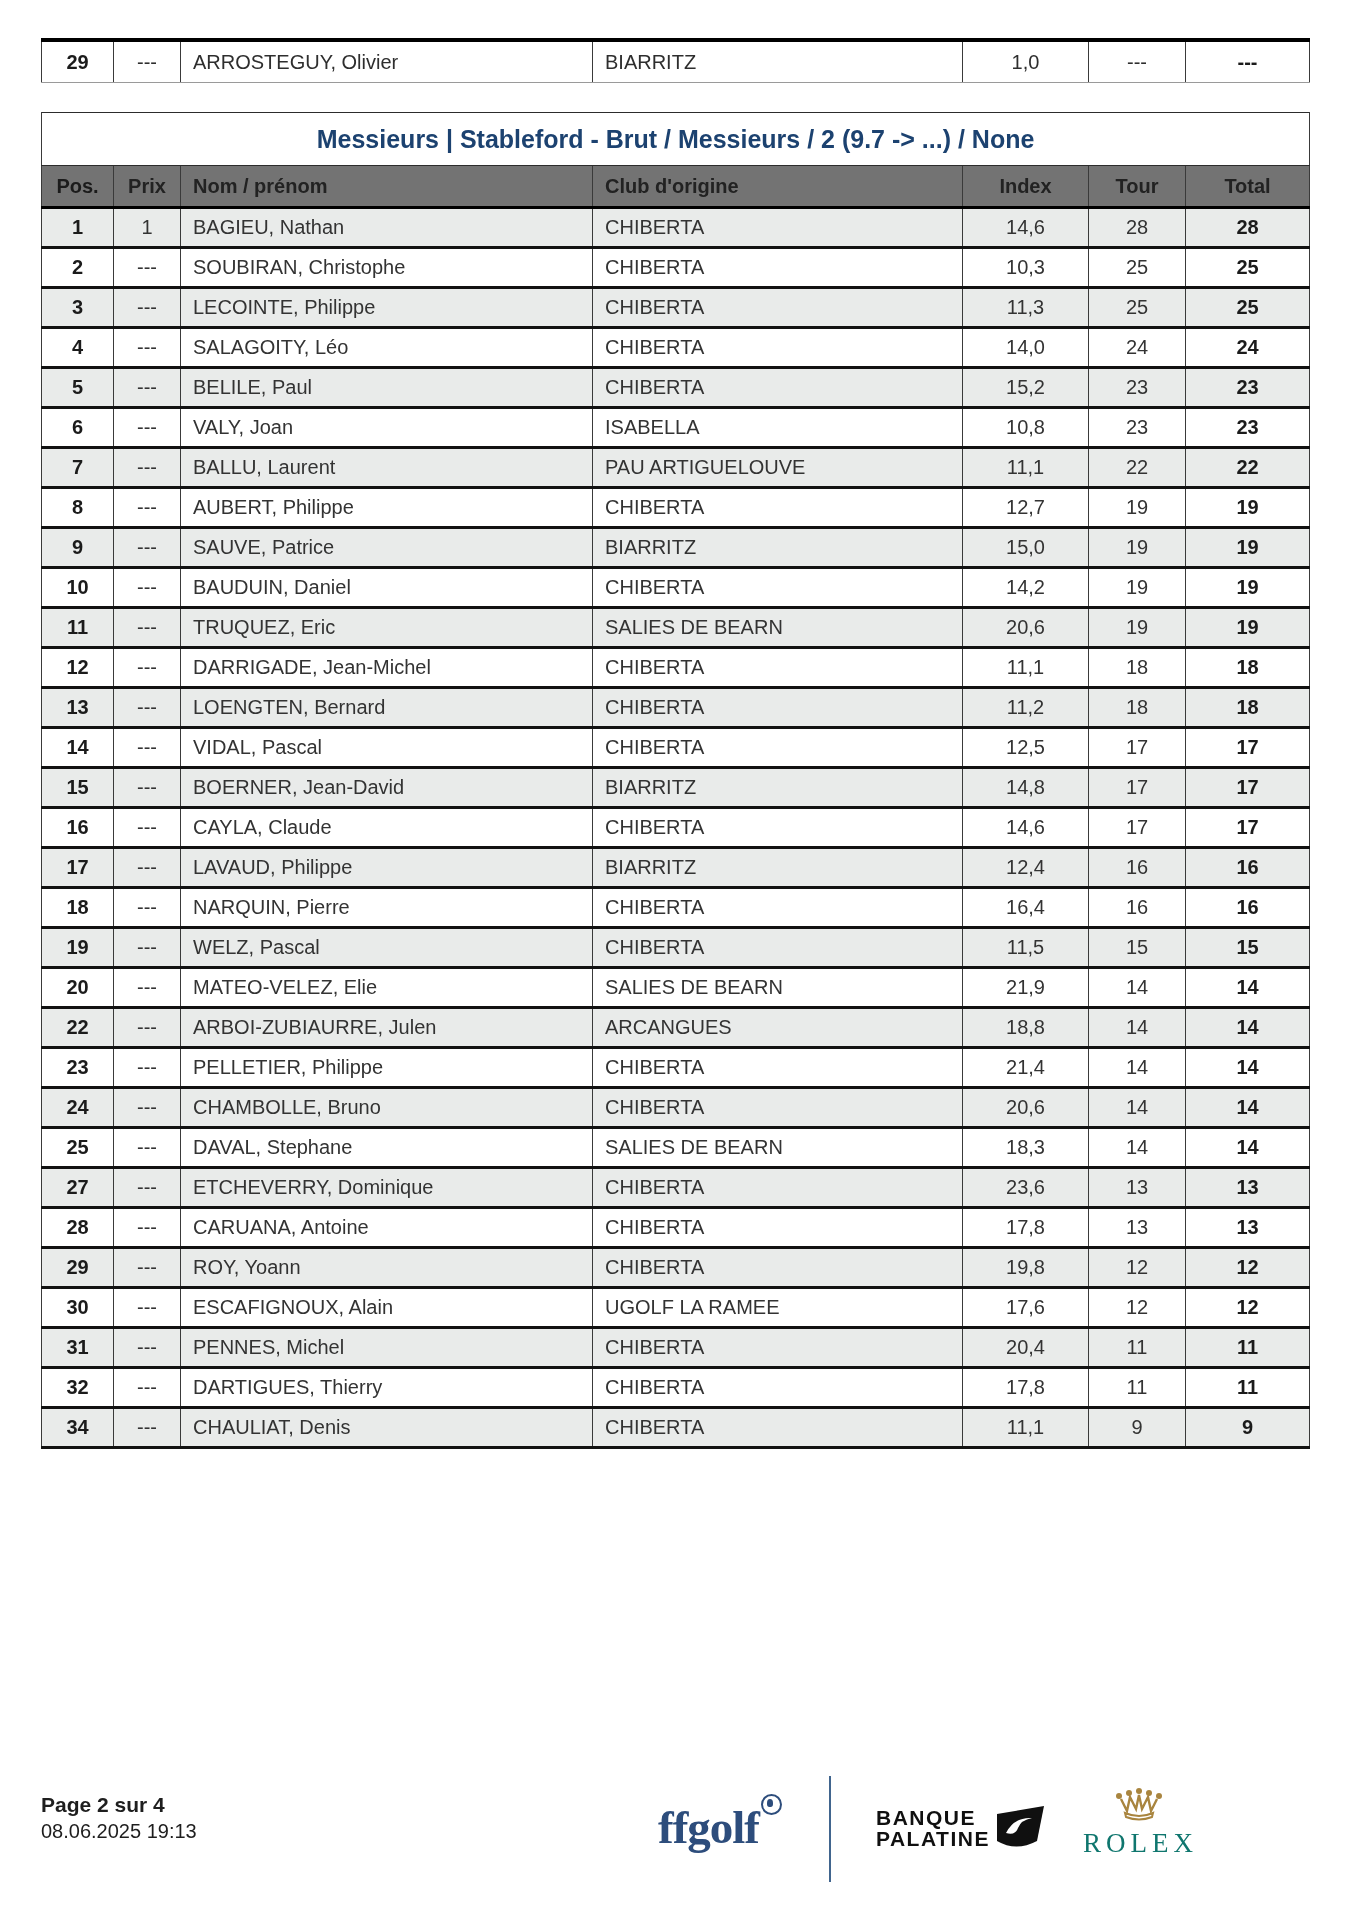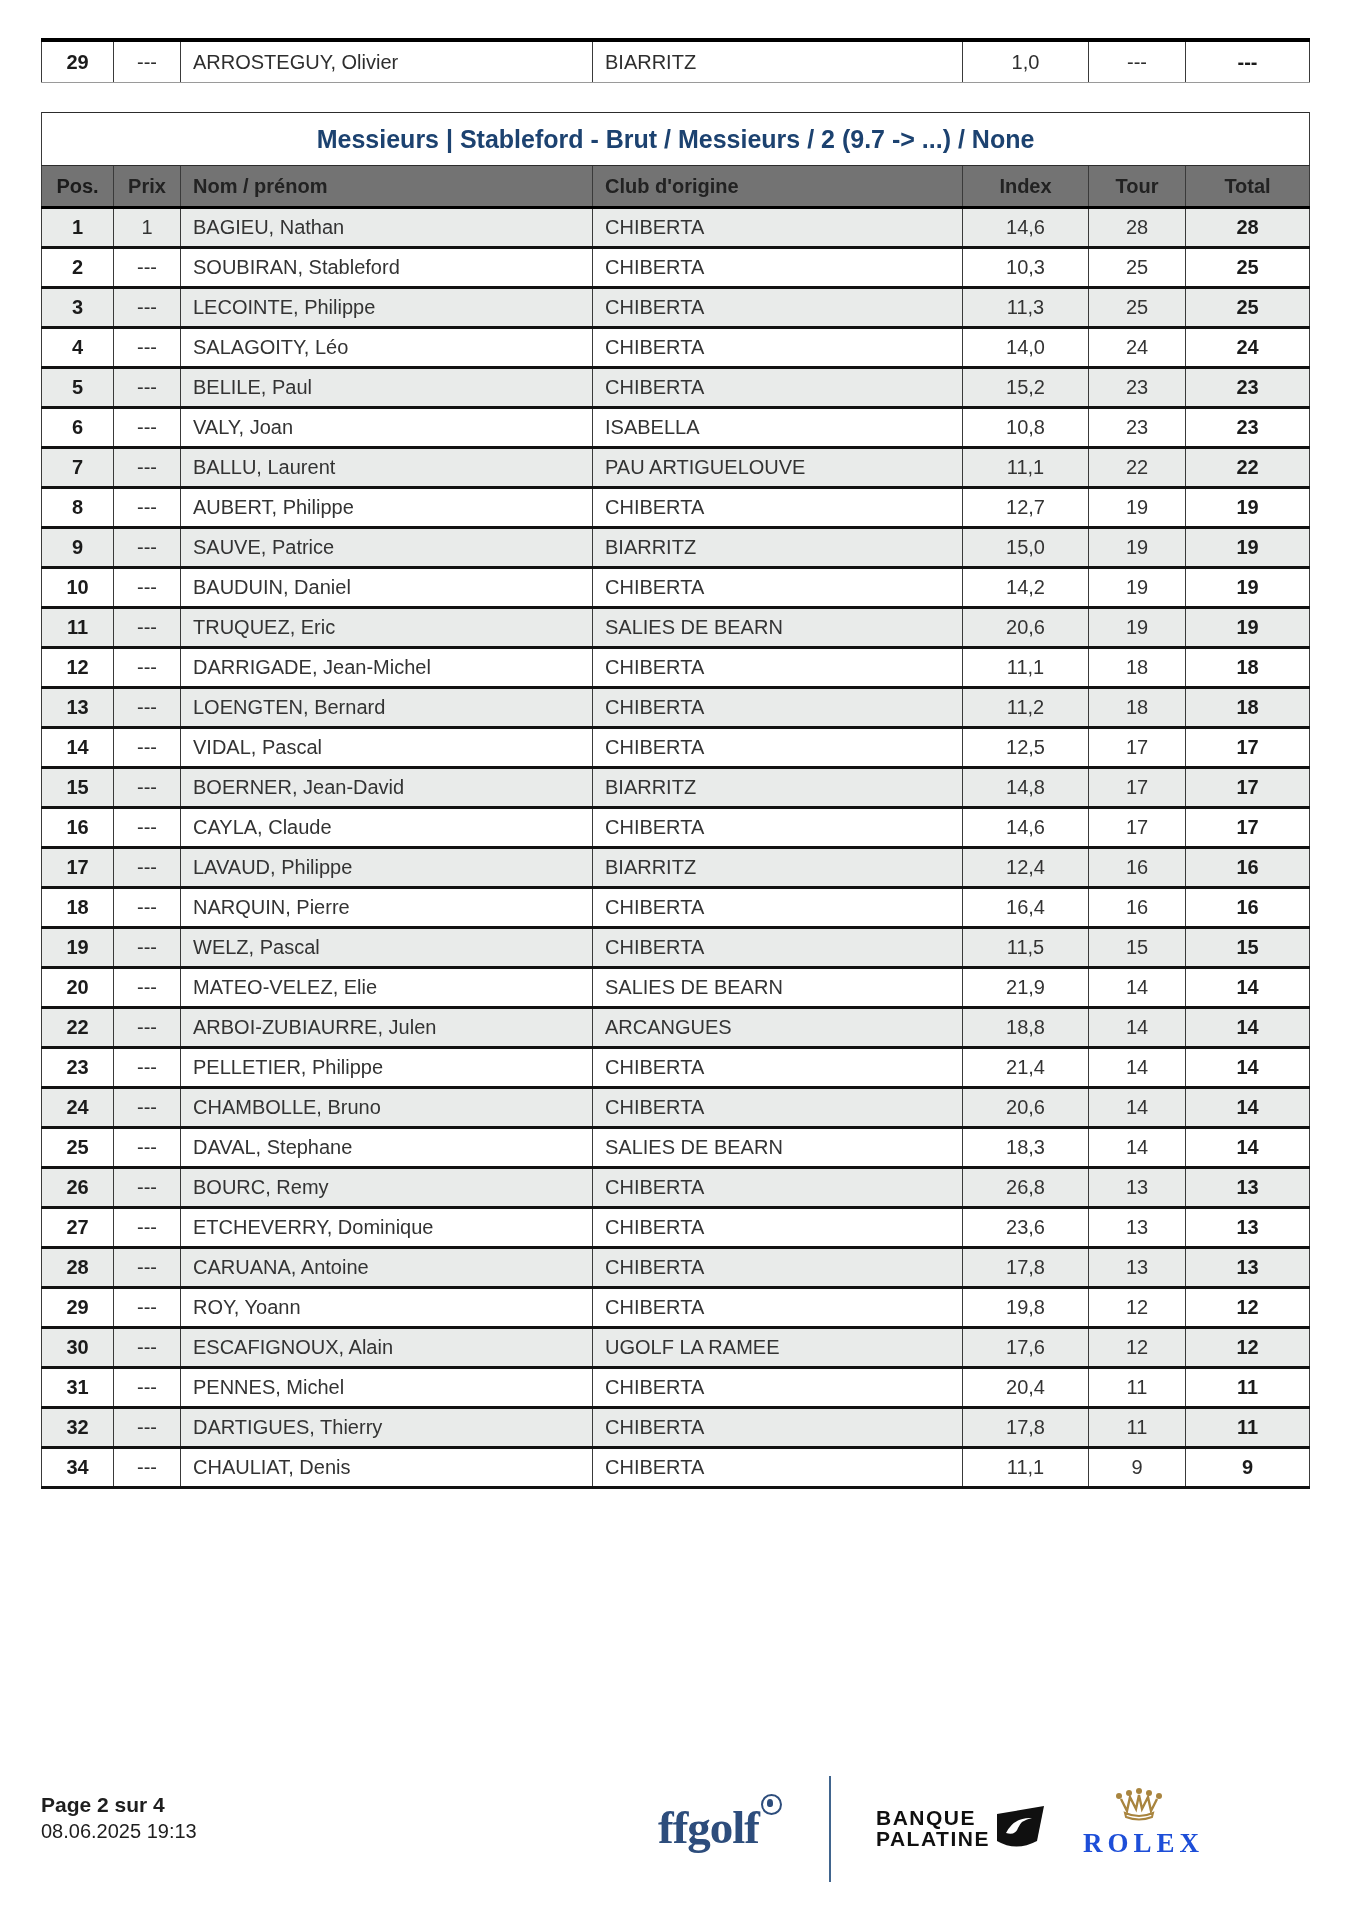--- a/index.html
+++ b/index.html
@@ -67,22 +67,22 @@
     position:absolute;left:829px;top:1776px;height:106px;width:0;
     border-left:2px solid #41658e;
   }
 
   .banque{position:absolute;left:876px;top:1805px;display:flex;align-items:center;}
   .banque .txt{color:#101010;font-size:21px;line-height:21px;letter-spacing:1.5px;font-weight:bold;}
   .banque svg{margin-left:4px;}
 
   .rolex{position:absolute;left:1083px;top:1788px;width:112px;text-align:center;}
   .rolex .word{
-    font-family:"Liberation Serif", serif;font-weight:bold;font-size:27px;
-    color:#1d4ed8;letter-spacing:5px;margin-top:2px;
+    font-family:"Liberation Serif", serif;font-weight:normal;font-size:27px;
+    color:#0f766e;letter-spacing:5px;margin-top:2px;
   }
 </style>
 </head>
 <body>
 
 <div class="canvas">
 
   <table class="prev-table">
     <colgroup>
       <col style="width:72px">
@@ -136,21 +136,21 @@
       <td class="prix">1</td>
       <td class="name">BAGIEU, Nathan</td>
       <td class="club">CHIBERTA</td>
       <td class="index">14,6</td>
       <td class="tour">28</td>
       <td class="total">28</td>
     </tr>
         <tr>
       <td class="pos">2</td>
       <td class="prix">---</td>
-      <td class="name">SOUBIRAN, Stableford</td>
+      <td class="name">SOUBIRAN, Christophe</td>
       <td class="club">CHIBERTA</td>
       <td class="index">10,3</td>
       <td class="tour">25</td>
       <td class="total">25</td>
     </tr>
         <tr>
       <td class="pos">3</td>
       <td class="prix">---</td>
       <td class="name">LECOINTE, Philippe</td>
       <td class="club">CHIBERTA</td>
@@ -339,29 +339,20 @@
       <td class="total">14</td>
     </tr>
         <tr>
       <td class="pos">25</td>
       <td class="prix">---</td>
       <td class="name">DAVAL, Stephane</td>
       <td class="club">SALIES DE BEARN</td>
       <td class="index">18,3</td>
       <td class="tour">14</td>
       <td class="total">14</td>
-    </tr>
-        <tr>
-      <td class="pos">26</td>
-      <td class="prix">---</td>
-      <td class="name">BOURC, Remy</td>
-      <td class="club">CHIBERTA</td>
-      <td class="index">26,8</td>
-      <td class="tour">13</td>
-      <td class="total">13</td>
     </tr>
         <tr>
       <td class="pos">27</td>
       <td class="prix">---</td>
       <td class="name">ETCHEVERRY, Dominique</td>
       <td class="club">CHIBERTA</td>
       <td class="index">23,6</td>
       <td class="tour">13</td>
       <td class="total">13</td>
     </tr>

